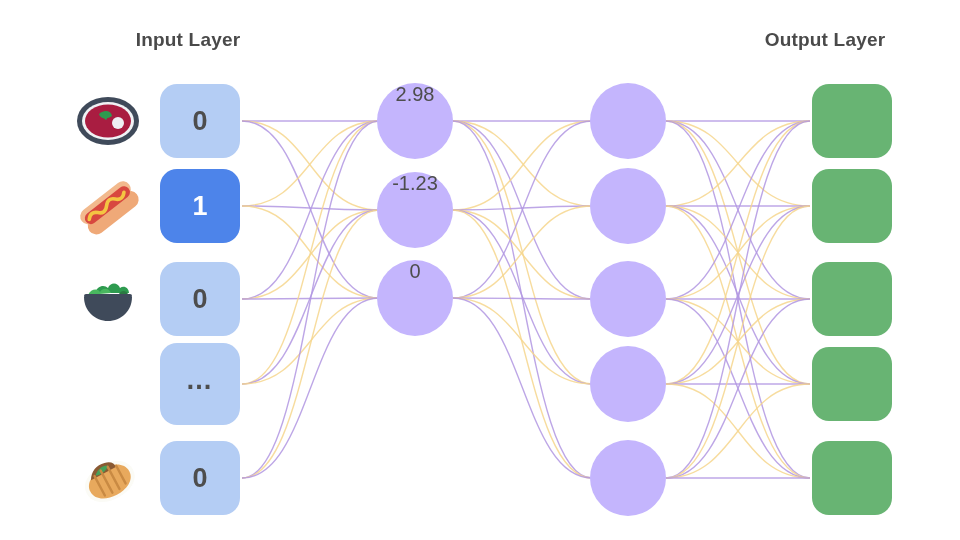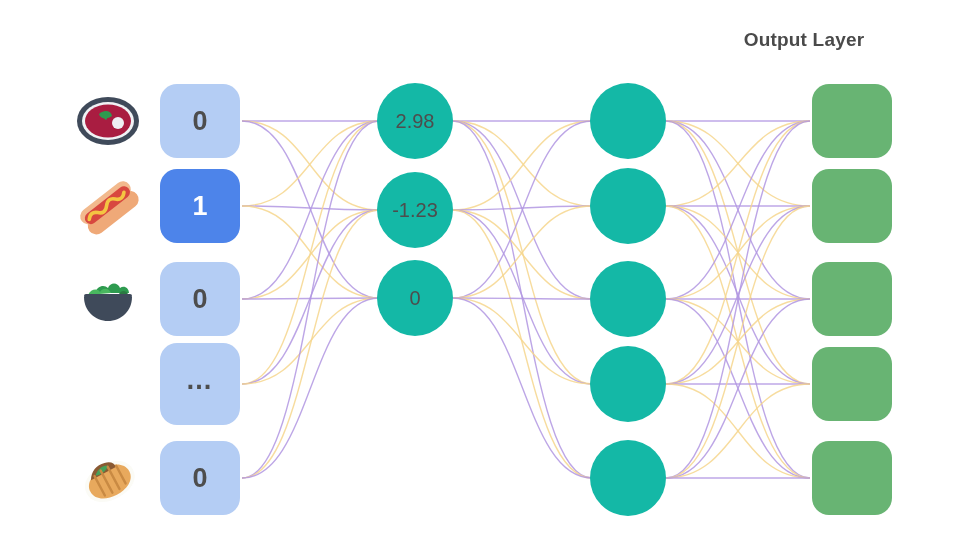--- a/index.html
+++ b/index.html
@@ -24,21 +24,21 @@
     top: 29px;
     font-size: 19px;
     font-weight: bold;
     color: #4a4a4a;
     letter-spacing: 0.2px;
     white-space: nowrap;
     transform: translateX(-50%);
   }
   #title-input   { left: 188px; }
   #title-embed   { left: 431px; }
-  #title-output  { left: 804px; }
+  #title-output  { left: 825px; }
 
   
   #edges {
     position: absolute;
     left: 0;
     top: 0;
     width: 960px;
     height: 540px;
   }
 
@@ -76,24 +76,24 @@
     letter-spacing: 2px;
     padding-bottom: 8px;
   }
 
   
   .circle-node {
     position: absolute;
     width: 76px;
     height: 76px;
     border-radius: 50%;
-    background: #14b8a6;
+    background: #c4b5fd;
     transform: translate(-50%, -50%);
     display: flex;
-    align-items: center;
+    align-items: flex-start;
     justify-content: center;
     font-size: 20px;
     color: #4d4d4d;
   }
 
   
   .output-box {
     position: absolute;
     left: 812px;
     width: 80px;
@@ -165,20 +165,21 @@
         <path d="M666 384 C 738 384, 738 384, 810 384" fill="none" stroke="#b296e2" stroke-width="1.4" opacity="0.85"></path>
         <path d="M666 384 C 738 384, 738 478, 810 478" fill="none" stroke="#f6d68d" stroke-width="1.4" opacity="0.85"></path>
         <path d="M666 478 C 738 478, 738 121, 810 121" fill="none" stroke="#b296e2" stroke-width="1.4" opacity="0.85"></path>
         <path d="M666 478 C 738 478, 738 206, 810 206" fill="none" stroke="#f6d68d" stroke-width="1.4" opacity="0.85"></path>
         <path d="M666 478 C 738 478, 738 299, 810 299" fill="none" stroke="#b296e2" stroke-width="1.4" opacity="0.85"></path>
         <path d="M666 478 C 738 478, 738 384, 810 384" fill="none" stroke="#f6d68d" stroke-width="1.4" opacity="0.85"></path>
         <path d="M666 478 C 738 478, 738 478, 810 478" fill="none" stroke="#b296e2" stroke-width="1.4" opacity="0.85"></path>
       </g>
     </svg>
 
+  <div class="layer-title" id="title-input">Input Layer</div>
   <div class="layer-title" id="title-output">Output Layer</div>
 
   <div id="nodes-root">
       <div class="food-icon" style="top: 121px;"><svg xmlns="http://www.w3.org/2000/svg" viewBox="0 0 72 72">
           <ellipse cx="36" cy="36" rx="31" ry="24" fill="#3f4a5a"></ellipse>
           <ellipse cx="36" cy="36" rx="26" ry="19" fill="#f0f2f5"></ellipse>
           <ellipse cx="36" cy="36" rx="23" ry="16.5" fill="#a91d41"></ellipse>
           <path d="M27 29c6-5 12-3 13 2-5 4-12 3-13-2z" fill="#2e9b4f"></path>
           <path d="M33 26c3 3 3 7 1 9-3-2-4-6-1-9z" fill="#2e9b4f"></path>
           <circle cx="46" cy="38" r="6" fill="#eef0f3"></circle>

